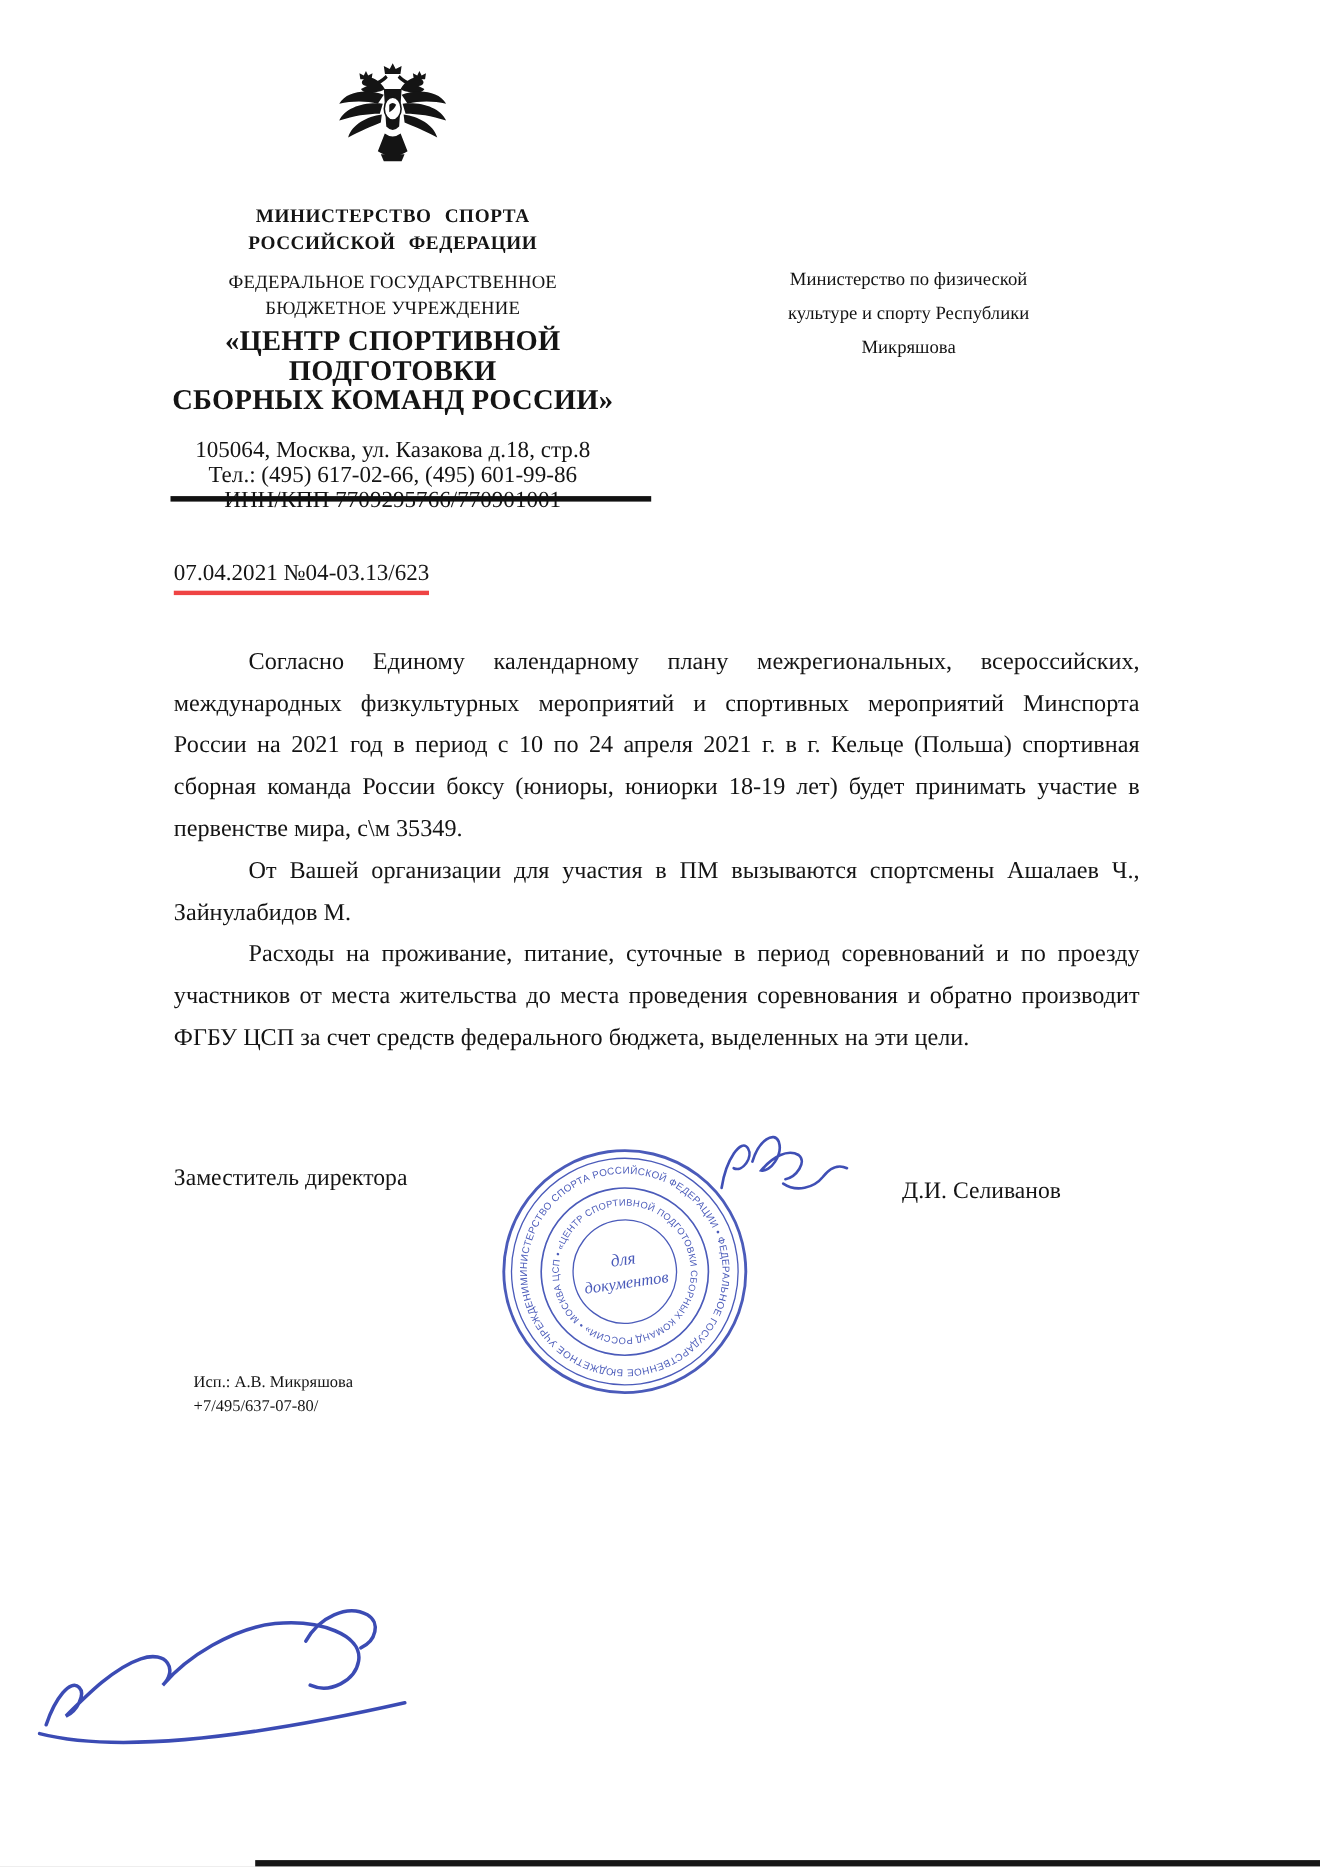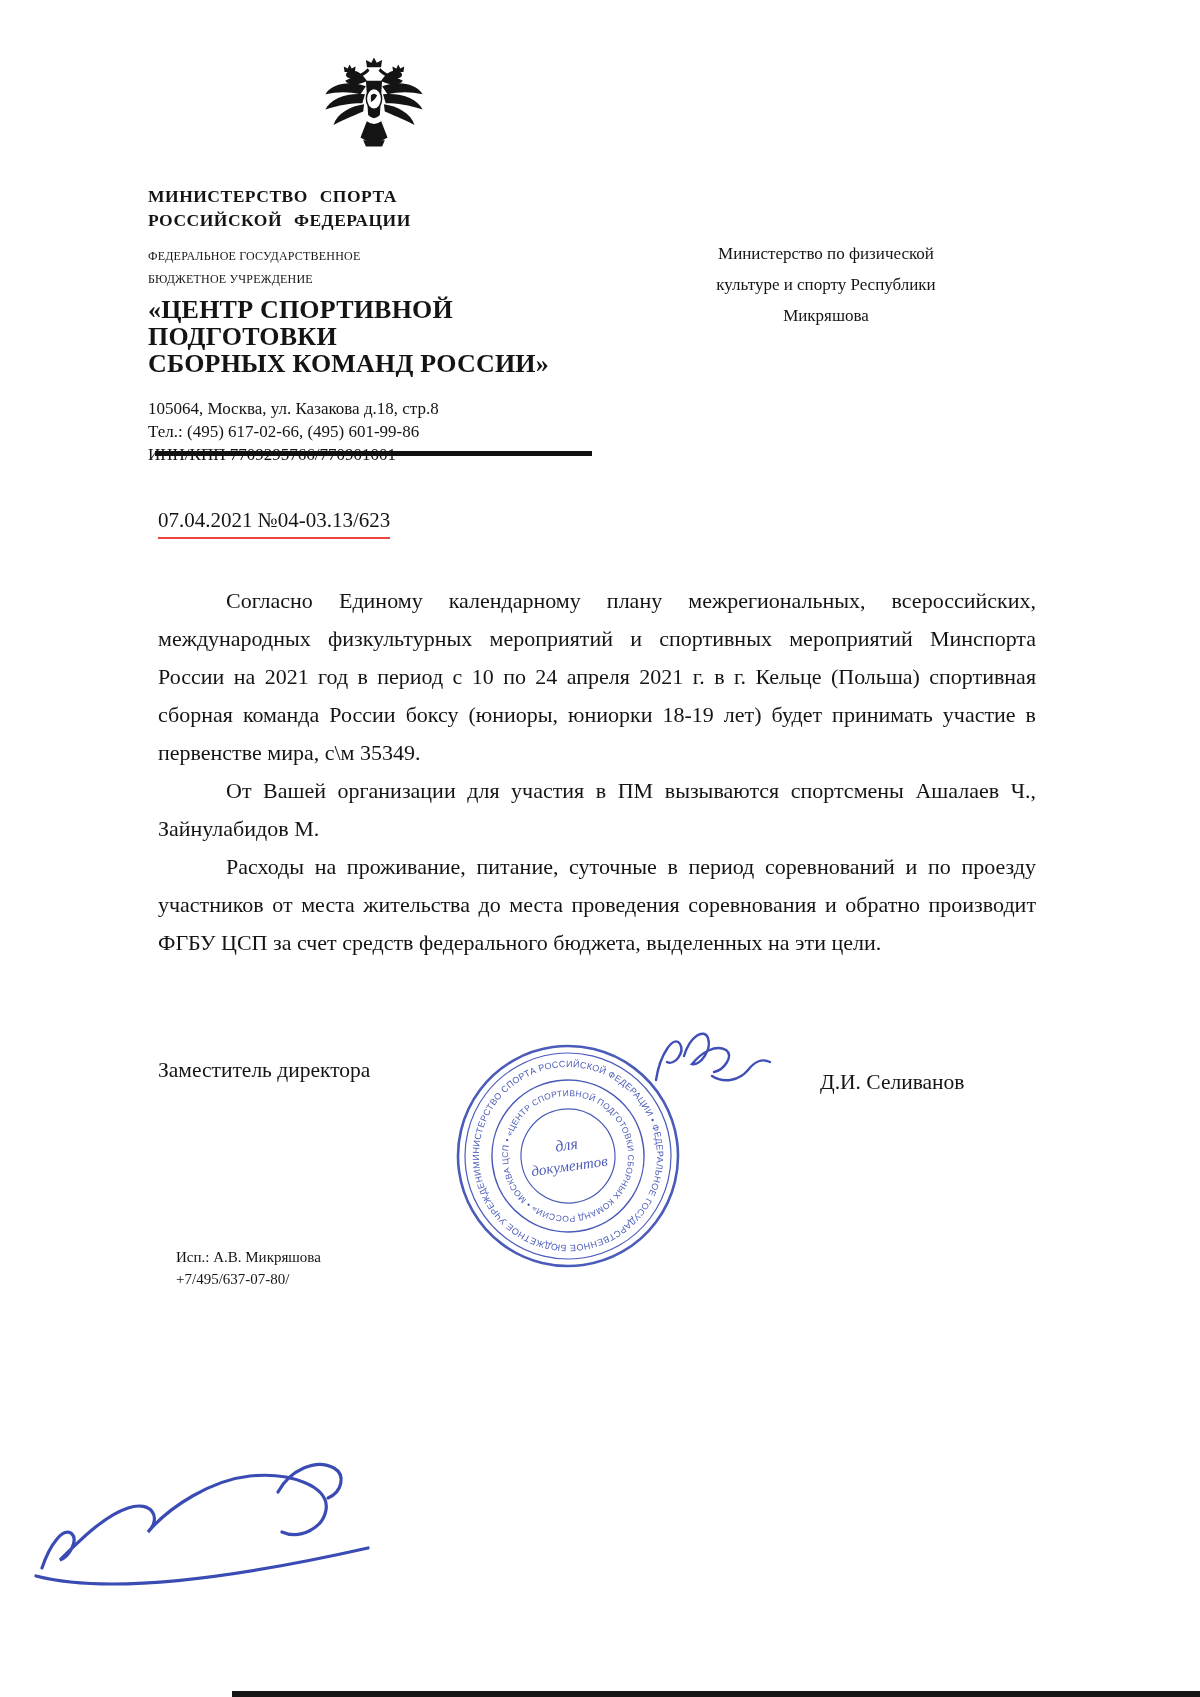--- a/index.html
+++ b/index.html
@@ -2,37 +2,37 @@
 <html><head>
 <meta charset="utf-8">
 <style>
   html,body{margin:0;padding:0;background:#d9d9d9;}
   .page{
     position:relative;width:1200px;height:1697px;margin:0 auto;
     background:#ffffff;color:#141414;
     font-family:"Liberation Serif", serif;overflow:hidden;
   }
   
-  .header-left{position:absolute;left:148px;top:56px;width:452px;}
+  .header-left{position:absolute;left:131px;top:56px;width:452px;text-align:center;}
   .emblem{display:block;margin:0 auto 10px auto;}
   .min-line{font-weight:bold;font-size:17.5px;letter-spacing:.5px;word-spacing:7px;line-height:24px;}
   .hdr-gap-sm{height:13px;}
-  .org-type{font-size:12px;line-height:23px;letter-spacing:.2px;}
+  .org-type{font-size:17px;line-height:23px;letter-spacing:.2px;}
   .hdr-gap-xs{height:5px;}
   .org-name{font-weight:bold;font-size:26px;line-height:27px;letter-spacing:.2px;}
   .hdr-gap-md{height:20px;}
-  .addr{font-size:17px;line-height:23px;}
+  .addr{font-size:21px;line-height:23px;}
   
   .recipient{position:absolute;left:636px;top:238px;width:380px;text-align:center;
     font-size:17px;line-height:31px;}
   
   .rule{position:absolute;left:155px;top:451px;width:437px;height:5px;background:#111111;}
   
   .ref{position:absolute;left:158px;top:508px;font-size:21px;}
-  .refnum{display:inline-block;border-bottom:2px solid #ef4444;padding-bottom:4px;}
+  .refnum{display:inline-block;border-bottom:4px solid #ef4444;padding-bottom:4px;}
   
   .body-text{position:absolute;left:158px;top:582px;width:878px;
     font-size:22px;line-height:38px;text-align:justify;}
   .body-text p{margin:0;text-indent:68px;}
   
   .sig-row{position:absolute;left:158px;top:1058px;width:878px;font-size:21.5px;}
   .sig-pos{position:absolute;left:0;top:0;}
   .sig-name{position:absolute;left:662px;top:12px;}
   
   .stamp{position:absolute;left:450px;top:1038px;opacity:.85;transform:rotate(-8deg);}

